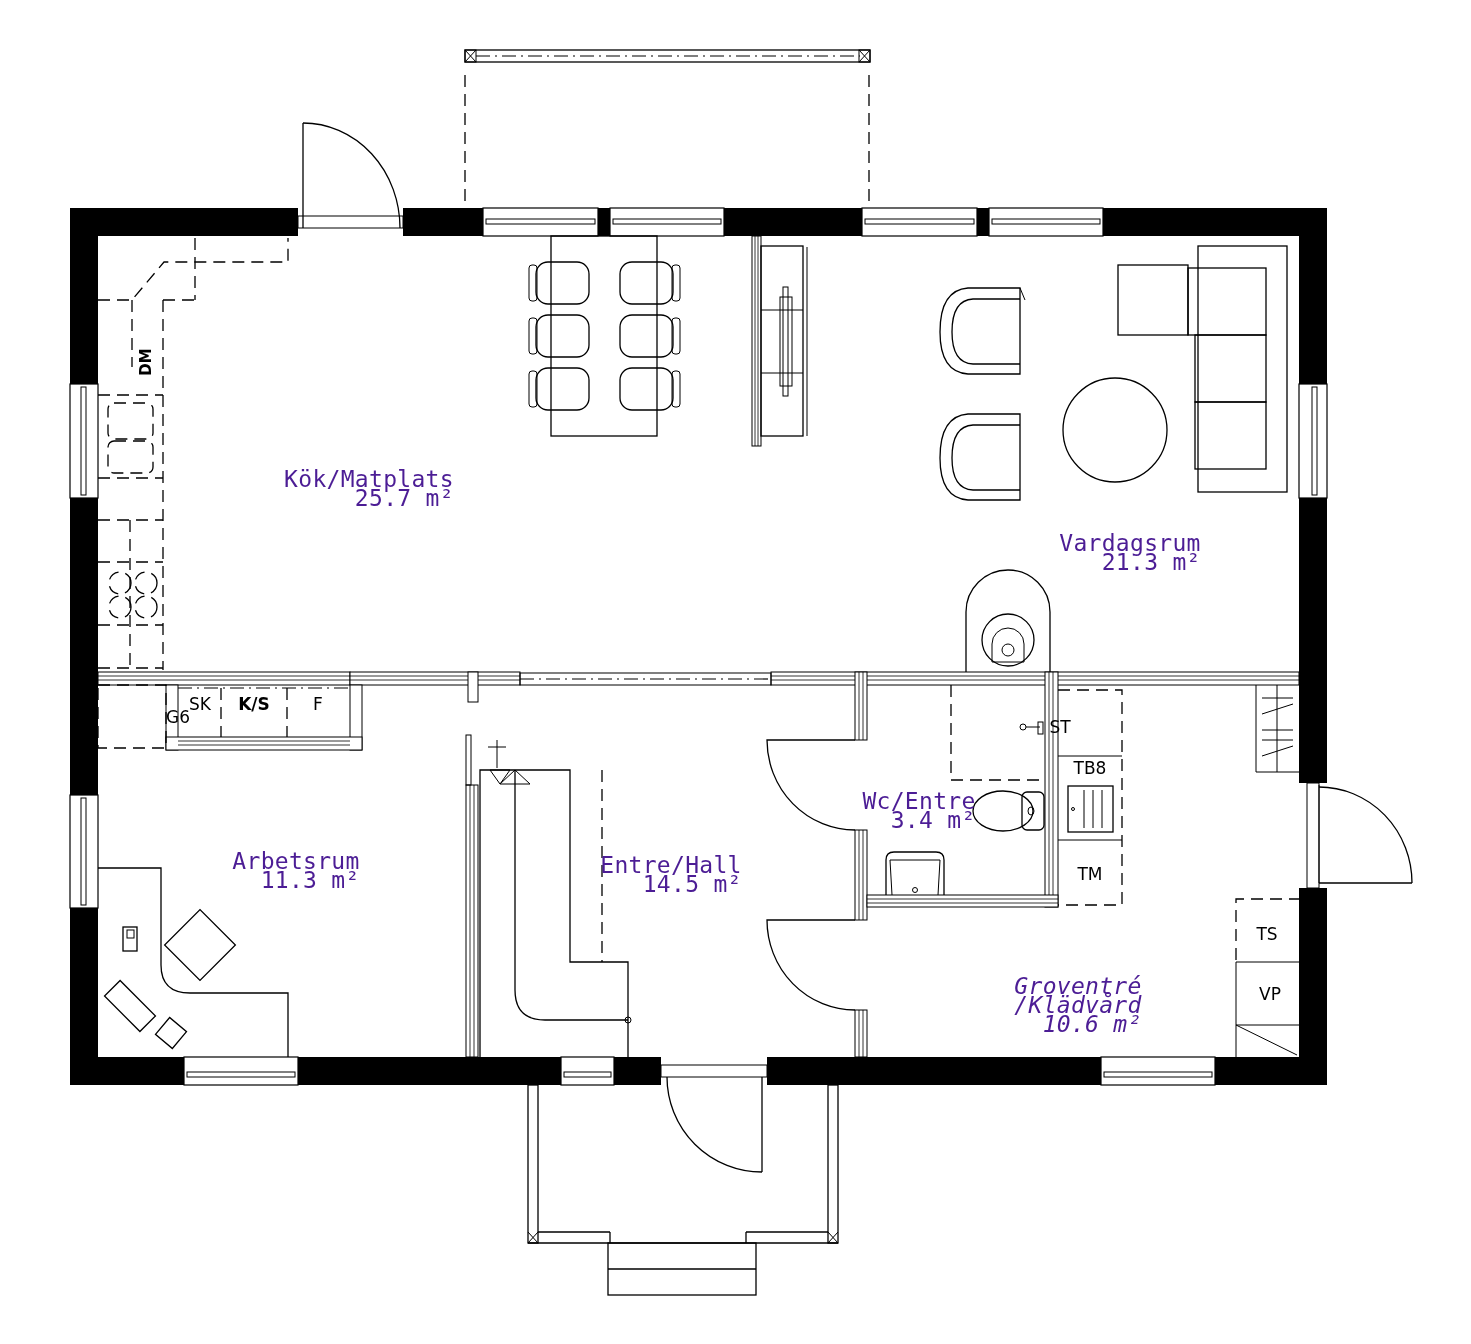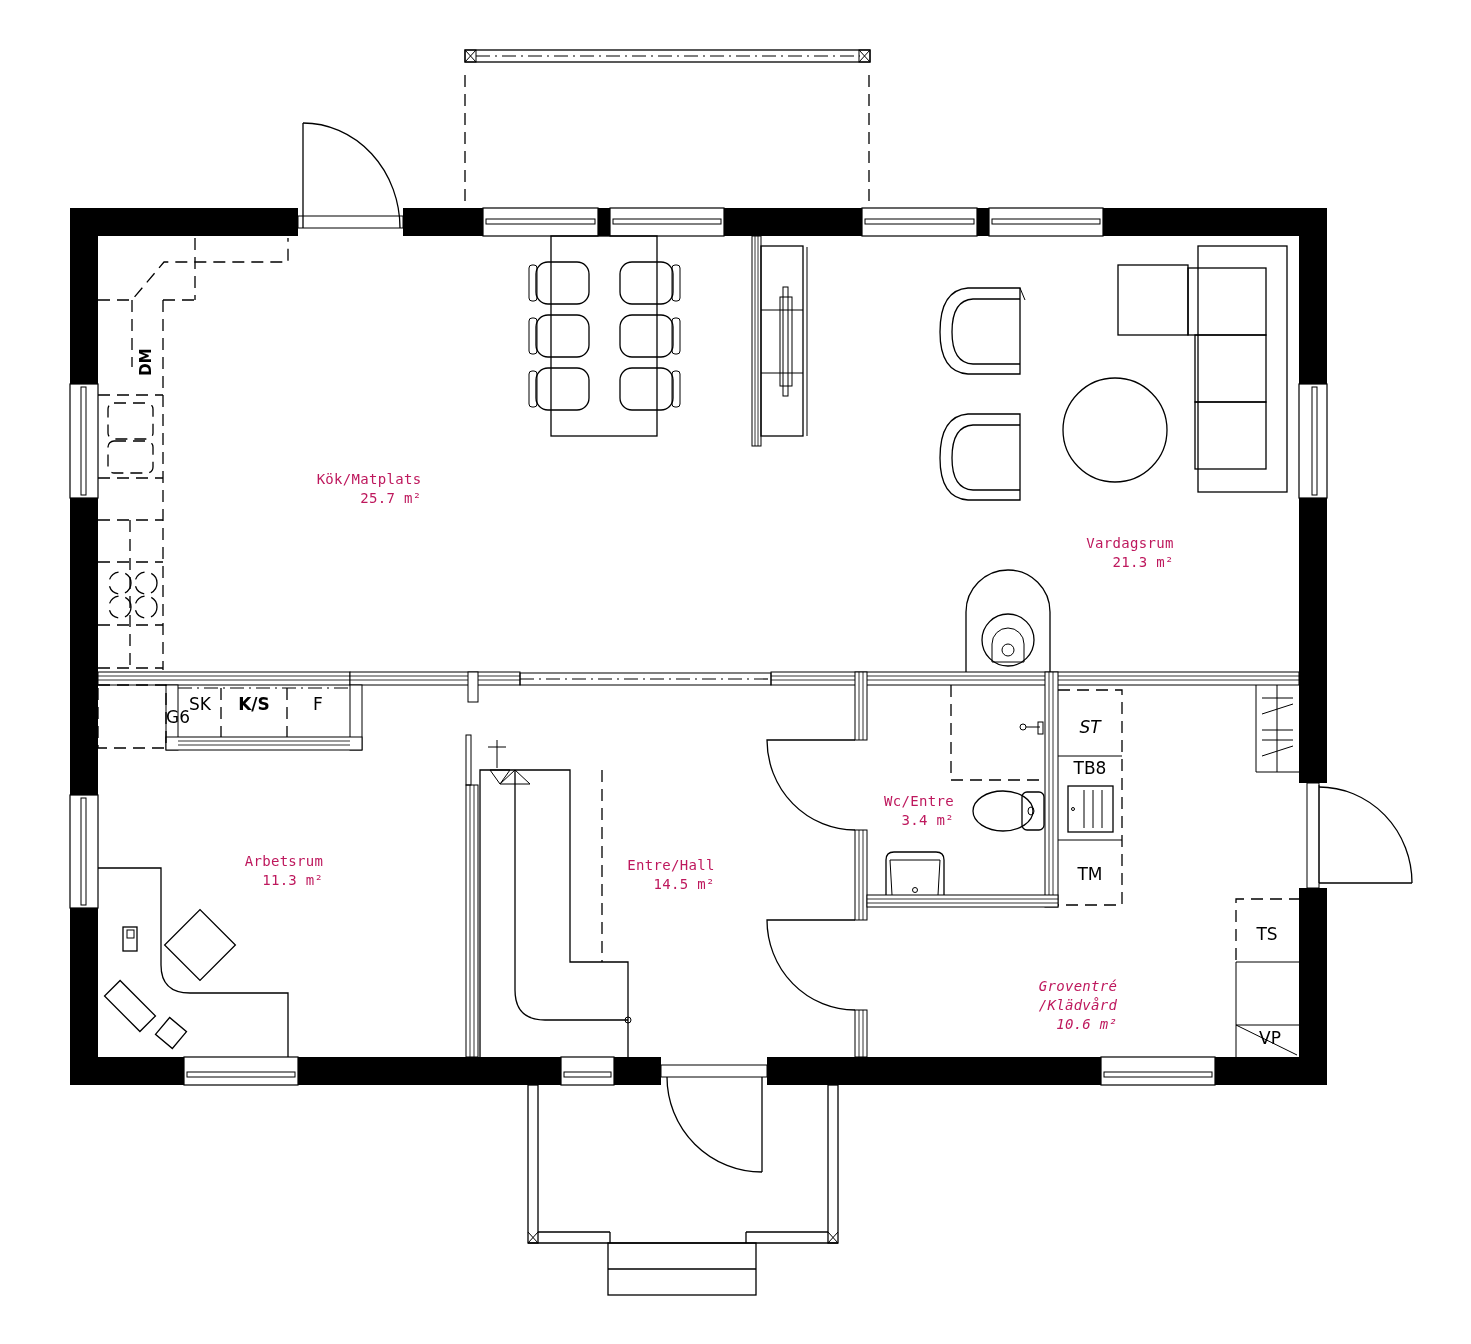--- a/index.html
+++ b/index.html
@@ -7,21 +7,21 @@
   #plan { position: absolute; left: 0; top: 0; width: 1471px; height: 1344px; }
   svg { display: block; }
   .wall { fill: #000000; }
   .thin { fill: none; stroke: #000; stroke-width: 1.3; }
   .thin2 { fill: none; stroke: #000; stroke-width: 1; }
   .dash { fill: none; stroke: #000; stroke-width: 1.3; stroke-dasharray: 12 7; }
   .dashdot { fill: none; stroke: #000; stroke-width: 1.2; stroke-dasharray: 14 5 2 5; }
   .win { fill: #ffffff; stroke: #000; stroke-width: 1.2; }
   .iwall { fill: #ffffff; stroke: #000; stroke-width: 1; }
   .iwall-lines { stroke: #000; stroke-width: 0.8; }
-  .lbl { position: absolute; font-family: "DejaVu Sans Mono", "Liberation Mono", monospace; font-size: 14px; color: #be185d; text-align: center; line-height: 19px; white-space: nowrap; transform: translateX(-50%); letter-spacing: 0.3px; }
+  .lbl { position: absolute; font-family: "DejaVu Sans Mono", "Liberation Mono", monospace; font-size: 23px; color: #4c1d95; text-align: center; line-height: 19px; white-space: nowrap; transform: translateX(-50%); letter-spacing: 0.3px; }
   .lbl .area { display: block; text-align: right; }
   .tag { position: absolute; font-family: "DejaVu Sans", "Liberation Sans", sans-serif; font-size: 17px; color: #000; transform: translate(-50%, -50%); white-space: nowrap; }
   .tag.rot { transform: translate(-50%, -50%) rotate(-90deg); font-weight: bold; font-size: 15px; }
 </style>
 </head>
 <body>
 
 <div id="plan">
 <svg width="1471" height="1344" viewBox="0 0 1471 1344" xmlns="http://www.w3.org/2000/svg">
 
@@ -334,21 +334,21 @@
 </svg>
 
 <div class="lbl" style="left:369px; top:470px;">
   <span>Kök/Matplats</span>
   <span class="area">25.7 m²</span>
 </div>
 <div class="lbl" style="left:1110px; top:534px;margin-left:20px;">
   <span>Vardagsrum</span>
   <span class="area">21.3 m²</span>
 </div>
-<div class="lbl" style="left:284px; top:852px;">
+<div class="lbl" style="left:296px; top:852px;">
   <span>Arbetsrum</span>
   <span class="area">11.3 m²</span>
 </div>
 <div class="lbl" style="left:671px; top:856px;">
   <span>Entre/Hall</span>
   <span class="area">14.5 m²</span>
 </div>
 <div class="lbl" style="left:919px; top:792px;">
   <span>Wc/Entre</span>
   <span class="area">3.4 m²</span>
@@ -357,18 +357,18 @@
   <span class="area">Groventré</span>
   <span class="area">/Klädvård</span>
   <span class="area">10.6 m²</span>
 </div>
 
 <div class="tag rot" style="left:146px; top:362px;">DM</div>
 <div class="tag" style="left:132px; top:717px;margin-left:46px;">G6</div>
 <div class="tag" style="left:200px; top:704px;">SK</div>
 <div class="tag" style="left:254px; top:704px;font-weight:bold;">K/S</div>
 <div class="tag" style="left:318px; top:704px;">F</div>
-<div class="tag" style="left:1090px; top:727px;font-style:italic;">ST</div>
+<div class="tag" style="left:1060px; top:727px;">ST</div>
 <div class="tag" style="left:1090px; top:768px;">TB8</div>
 <div class="tag" style="left:1090px; top:874px;">TM</div>
 <div class="tag" style="left:1267px; top:934px;">TS</div>
-<div class="tag" style="left:1270px; top:1038px;">VP</div>
+<div class="tag" style="left:1270px; top:994px;">VP</div>
 </div>
 
 </body></html>

